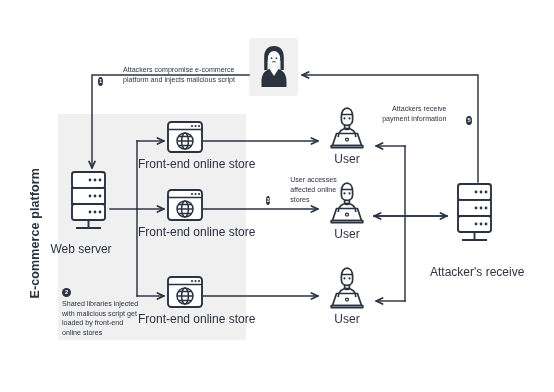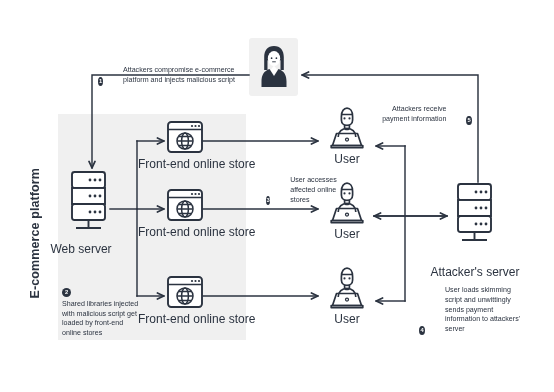--- a/index.html
+++ b/index.html
@@ -259,21 +259,21 @@
         <circle cx="24" cy="26" r="1.4"></circle>
           <circle cx="29" cy="26" r="1.4"></circle>
           <circle cx="34" cy="26" r="1.4"></circle>
         <circle cx="24" cy="42" r="1.4"></circle>
           <circle cx="29" cy="42" r="1.4"></circle>
           <circle cx="34" cy="42" r="1.4"></circle>
       </g>
       <path d="M22.5,50 L22.5,58 M10,58 L35,58" stroke="#2b3340" stroke-width="1.9" fill="none"></path>
     </svg>
   </div>
-  <div class="node-label" style="left:430px;top:265px;width:90px;">Attacker's server</div>
+  <div class="node-label" style="left:430px;top:265px;width:90px;">Attacker's receive</div>
 
   <div class="step" style="left:98px;top:66px;width:150px;">
     <div class="step-row">
       <span class="badge">1</span>
       <span class="step-text">Attackers compromise e-commerce platform and injects malicious script</span>
     </div>
   </div>
 
   <div class="step" style="left:62px;top:288px;width:82px;">
     <div style="margin-bottom:2px;">
@@ -282,26 +282,20 @@
     <div class="step-text" style="max-width:82px;">Shared libraries injected with malicious script get loaded by front-end online stores</div>
   </div>
 
   <div class="step" style="left:266px;top:176px;width:78px;">
     <div class="step-row">
       <span class="badge">3</span>
       <span class="step-text" style="max-width:60px;">User accesses affected online stores</span>
     </div>
   </div>
 
-  <div class="step" style="left:419px;top:286px;width:108px;">
-    <div class="step-row">
-      <span class="badge">4</span>
-      <span class="step-text" style="max-width:82px;">User loads skimming script and unwittingly sends payment information to attackers' server</span>
-    </div>
-  </div>
 
   <div class="step right" style="left:372px;top:77px;width:100px;">
     <div class="step-row rev">
       <span class="badge">5</span>
       <span class="step-text" style="max-width:82px;margin-top:28px;">Attackers receive payment information</span>
     </div>
   </div>
 
 </div>
 

